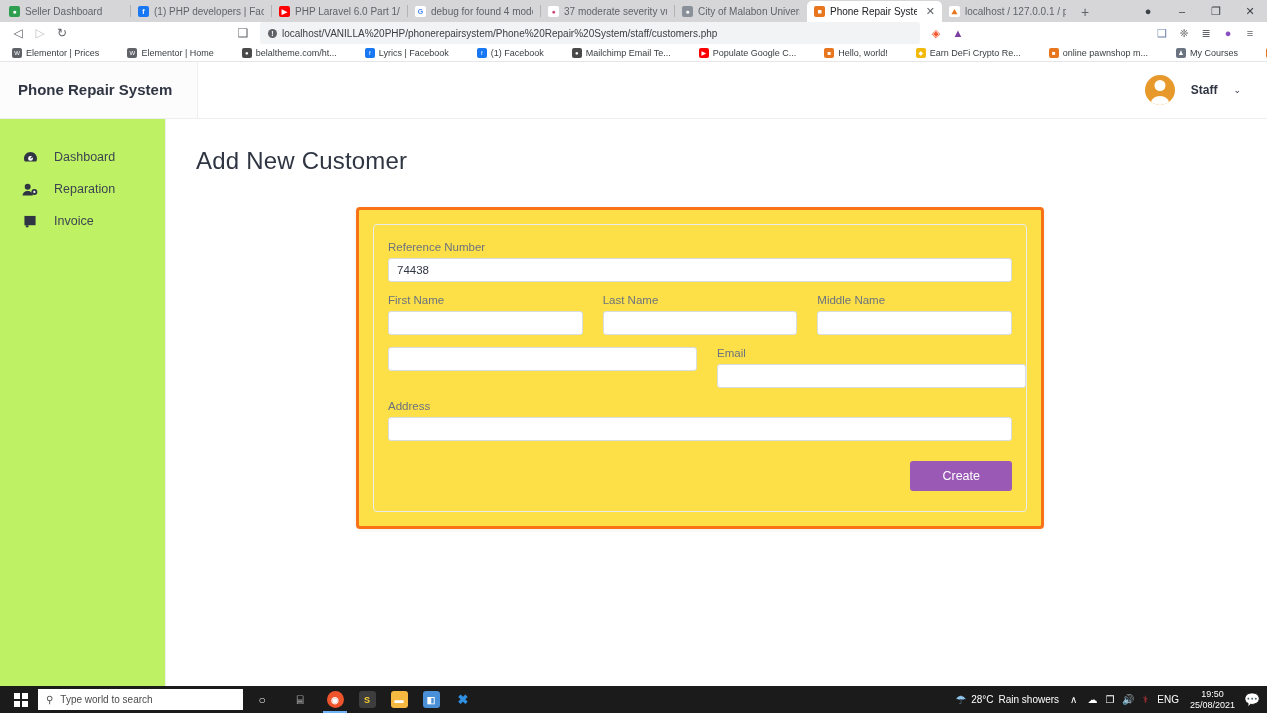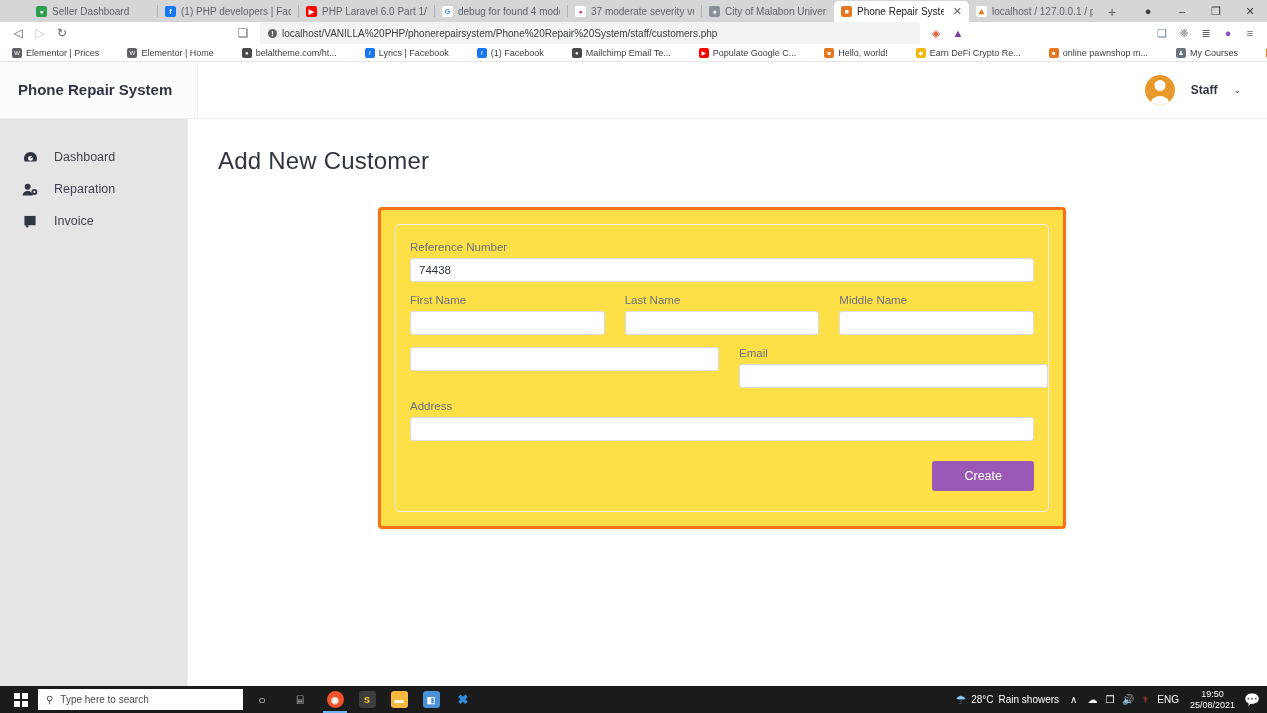--- a/index.html
+++ b/index.html
@@ -9,21 +9,21 @@
     background: #ffffff;
     overflow: hidden;
   }
 
   
   .browser { width: 1267px; height: 686px; background: #d6d6d9; display: flex; flex-direction: column; }
 
   
   .tabstrip {
     height: 22px; background: #d6d6d9;
-    display: flex; align-items: flex-end; padding-left: 2px; position: relative; margin-left: 27px;
+    display: flex; align-items: flex-end; padding-left: 2px; position: relative;
   }
   .tab {
     height: 21px; display: flex; align-items: center; gap: 5px;
     padding: 0 7px; font-size: 10px; color: #5f6368;
     border-radius: 5px 5px 0 0; position: relative;
     overflow: hidden; white-space: nowrap; flex: 0 0 auto;
   }
   .tab .tab-label { overflow: hidden; text-overflow: clip; display: block; }
   .tab.active { background: #ffffff; color: #202124; }
   .tab-sep { width: 1px; height: 12px; background: #b3b3b6; align-self: center; }
@@ -76,21 +76,21 @@
   .avatar { width: 30px; height: 30px; border-radius: 50%; background: #e79a2b;
             position: relative; overflow: hidden; flex: 0 0 30px; }
   .avatar::before { content: ""; position: absolute; left: 50%; top: 5px;
     transform: translateX(-50%); width: 11px; height: 11px; border-radius: 50%; background: #fff; }
   .avatar::after { content: ""; position: absolute; left: 50%; bottom: -4px;
     transform: translateX(-50%); width: 18px; height: 13px; border-radius: 50% 50% 0 0; background: #fff; }
   .user-name { font-size: 12px; font-weight: bold; color: #2f3542; }
   .caret { font-size: 9px; color: #2f3542; }
 
   .body-row { flex: 1; display: flex; }
-  .sidebar { width: 188px; background: #e5e5e5; border-right: 1px solid #eceef0;
+  .sidebar { width: 166px; background: #bef264; border-right: 1px solid #eceef0;
              padding-top: 22px; }
   .nav-item { display: flex; align-items: center; gap: 16px; padding: 9px 0 9px 22px;
               font-size: 12.5px; color: #3d4450; }
   .nav-ic { width: 16px; display: flex; align-items: center; justify-content: center;
             color: #2f3542; }
 
   .content { flex: 1; background: #ffffff; padding: 28px 0 0 30px; }
   .page-title { font-size: 24px; color: #2f3542; font-weight: normal; letter-spacing: .2px; }
 
   .outer-card { width: 688px; margin: 32px 0 0 160px; background: #fde047;
@@ -374,21 +374,21 @@
   <div class="start">
     <div class="start-grid">
         <i></i>
         <i></i>
         <i></i>
         <i></i>
       </div>
   </div>
   <div class="searchbox">
     <span>⚲</span>
-    <span>Type here to search</span>
+    <span>Type world to search</span>
   </div>
   <div class="tb-sys">○</div>
   <div class="tb-sys">⌸</div>
 
   <div class="tb-app active">
     <span class="appic" style="background:#f0542d;border-radius:50%">◉</span>
   </div>
   <div class="tb-app">
     <span class="appic" style="background:#3d3d3d;color:#f6cf2f">S</span>
   </div>

